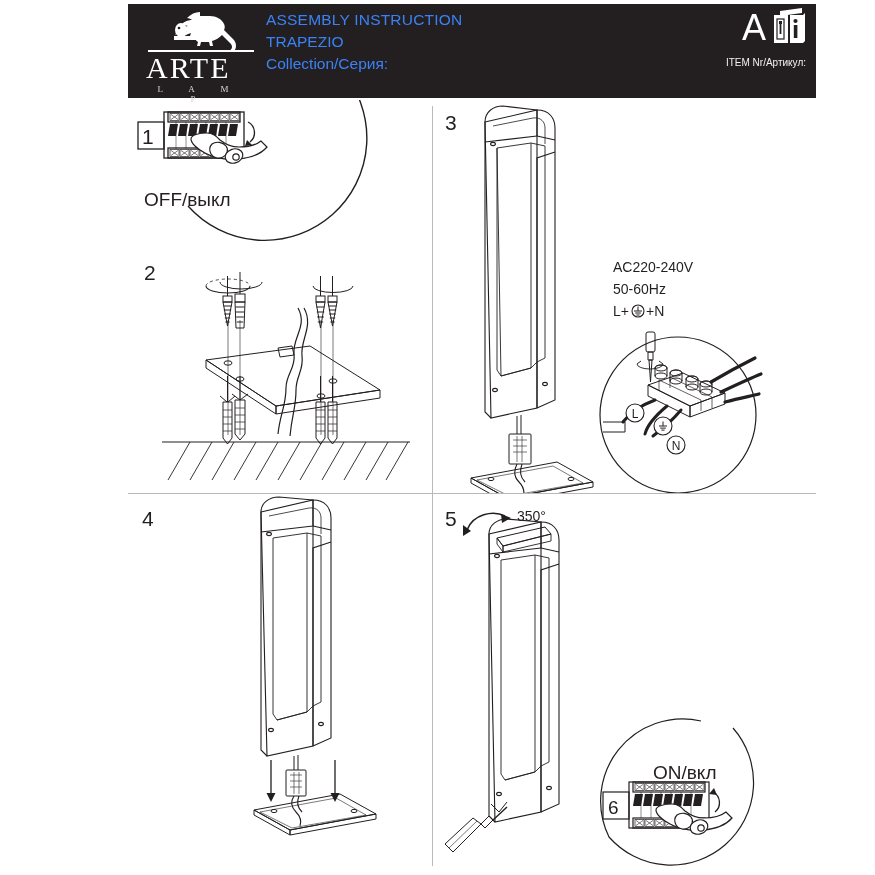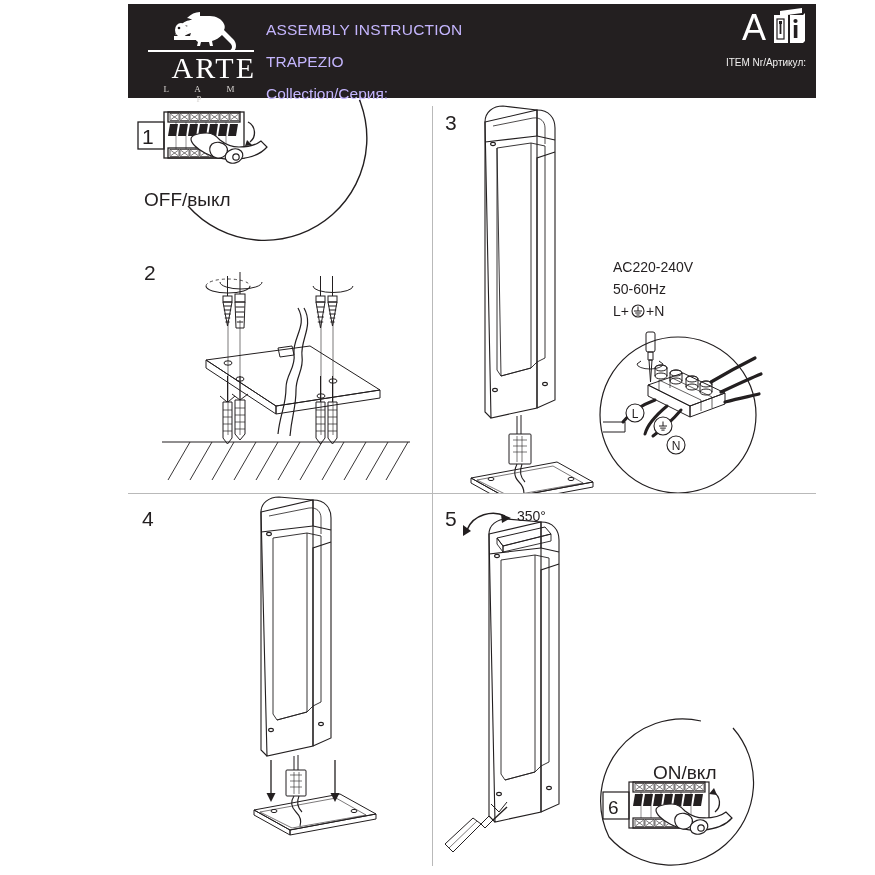--- a/index.html
+++ b/index.html
@@ -4,27 +4,27 @@
 <style>
   html,body{margin:0;padding:0;background:#ffffff;}
   body{width:875px;height:875px;font-family:"Liberation Sans",sans-serif;color:#1a1a1a;overflow:hidden;}
   .page{position:relative;width:875px;height:875px;background:#fff;}
 
   
   .header{position:absolute;left:128px;top:4px;width:688px;height:94px;background:#231f20;color:#fff;}
   .logo-box{position:absolute;left:12px;top:4px;width:120px;height:86px;}
   .logo-lion{position:absolute;left:10px;top:2px;width:104px;height:40px;}
   .logo-rule{position:absolute;left:8px;top:42px;width:106px;height:2px;background:#fff;}
-  .logo-arte{position:absolute;left:6px;top:44px;width:110px;text-align:right;
+  .logo-arte{position:absolute;left:6px;top:44px;width:110px;text-align:left;
      font-family:"Liberation Serif",serif;font-size:30px;letter-spacing:2px;line-height:32px;color:#fff;}
-  .logo-lamp{position:absolute;left:10px;top:76px;width:110px;text-align:center;
+  .logo-lamp{position:absolute;left:4px;top:76px;width:110px;text-align:center;
      font-family:"Liberation Serif",serif;font-size:9px;letter-spacing:12px;color:#d8d5d2;}
 
   .hdr-left{position:absolute;left:138px;top:5px;width:260px;}
-  .hdr-left div{font-size:15.5px;line-height:22px;color:#c4b5fd;white-space:nowrap;margin-top:10px;}
+  .hdr-left div{font-size:15.5px;line-height:22px;color:#3b82f6;white-space:nowrap;}
   .hdr-left .t-bold{font-weight:400;letter-spacing:.2px;}
 
   .hdr-right{position:absolute;right:10px;top:4px;text-align:right;}
   .hdr-a-row{display:flex;align-items:flex-start;justify-content:flex-end;gap:6px;height:44px;}
   .hdr-a{font-size:36px;line-height:40px;color:#fff;font-weight:400;}
   .booklet{width:34px;height:38px;}
   .hdr-item{font-size:10px;line-height:21px;color:#f2f1f0;white-space:nowrap;}
 
   
   .grid{position:absolute;left:128px;top:100px;width:688px;height:772px;}

